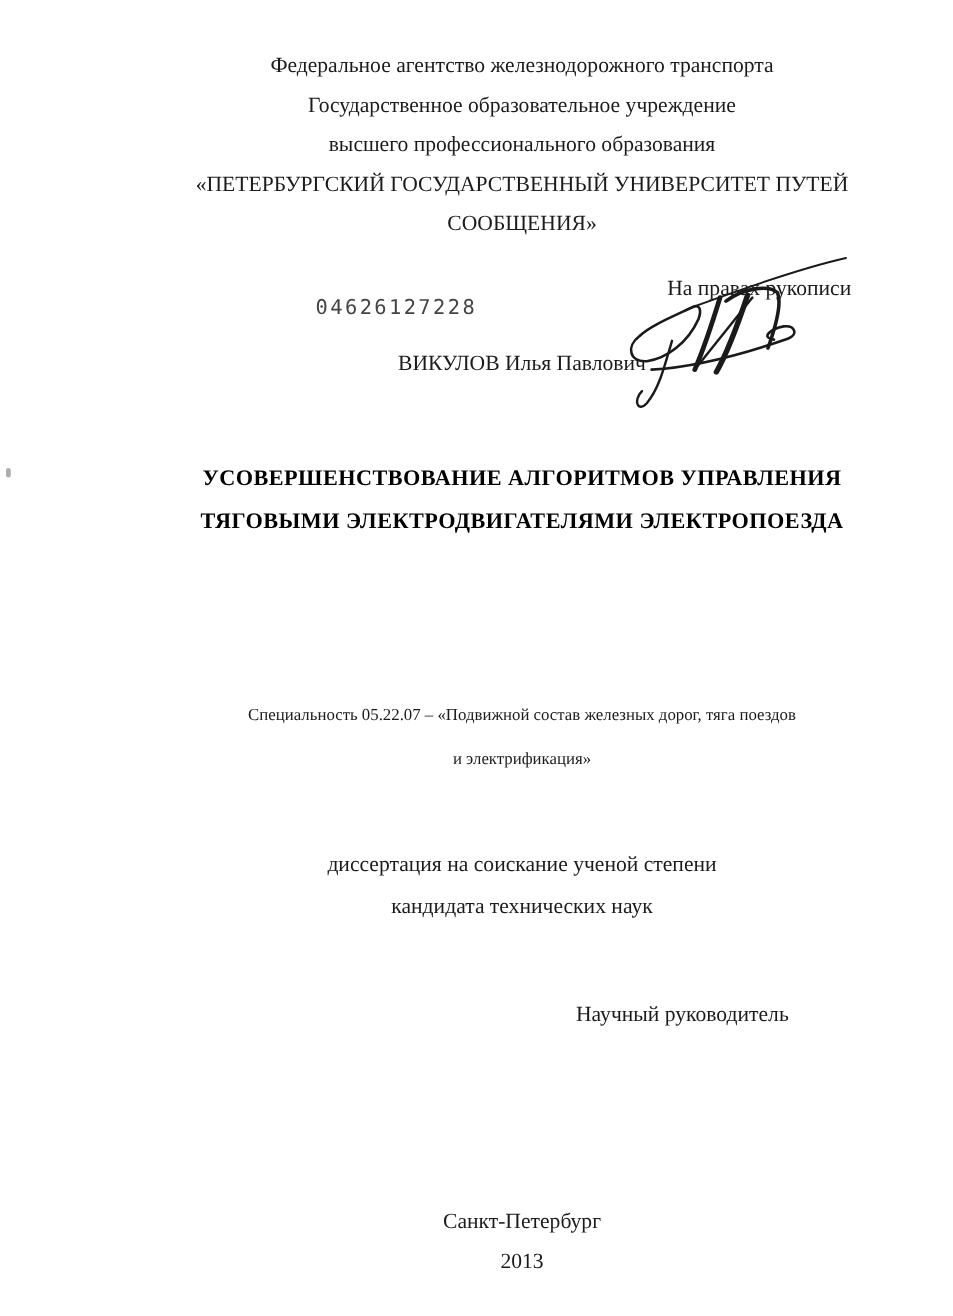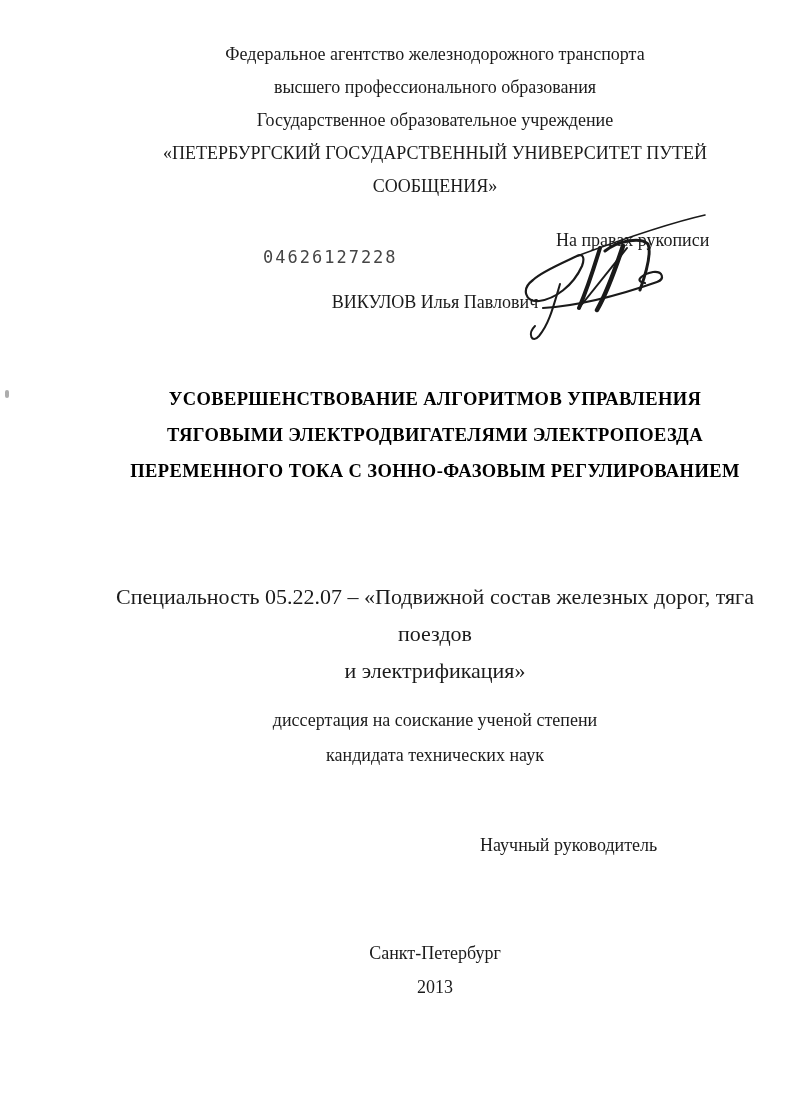--- a/index.html
+++ b/index.html
@@ -57,39 +57,39 @@
   .title-block {
     top: 381px;
     font-weight: bold;
     font-size: 18.5px;
     line-height: 36px;
     letter-spacing: 0.4px;
     color: #000000;
   }
   .specialty-block {
     top: 578px;
-    font-size: 22px;
+    font-size: 14px;
     line-height: 37px;
   }
   .degree-block {
     top: 703px;
     font-size: 18px;
     line-height: 35px;
   }
   .supervisor-block {
     position: absolute;
     left: 480px;
     top: 828px;
     font-size: 18px;
     line-height: 35px;
     text-align: right;
     white-space: nowrap;
   }
   .footer-block {
-    top: 936px;
+    top: 1000px;
     font-size: 18px;
     line-height: 34px;
   }
   .scan-speck {
     position: absolute;
     left: 5px;
     top: 390px;
     width: 4px;
     height: 8px;
     background: #8a8a8a;
@@ -97,22 +97,22 @@
     opacity: 0.7;
   }
 </style>
 </head>
 <body>
 
 <div class="page">
 
   <div class="center-block header-block">
     <div>Федеральное агентство железнодорожного транспорта</div>
+    <div>Государственное образовательное учреждение</div>
     <div>высшего профессионального образования</div>
-    <div>Государственное образовательное учреждение</div>
     <div>«ПЕТЕРБУРГСКИЙ ГОСУДАРСТВЕННЫЙ УНИВЕРСИТЕТ ПУТЕЙ</div>
     <div>СООБЩЕНИЯ»</div>
   </div>
 
   <div class="case-number">04626127228</div>
 
   <div class="manuscript-note">На правах рукописи</div>
 
   <svg class="signature-svg" viewBox="0 0 215 168" fill="none" xmlns="http://www.w3.org/2000/svg">
     <g stroke="#1a1a1a" fill="none" stroke-linecap="round">
@@ -131,21 +131,20 @@
 
       <path d="M 55,88 C 48,112 44,128 34,140 C 27,148 22,138 30,130" stroke-width="2"></path>
     </g>
   </svg>
 
   <div class="center-block author-line">ВИКУЛОВ Илья Павлович</div>
 
   <div class="center-block title-block">
     <div>УСОВЕРШЕНСТВОВАНИЕ АЛГОРИТМОВ УПРАВЛЕНИЯ</div>
     <div>ТЯГОВЫМИ ЭЛЕКТРОДВИГАТЕЛЯМИ ЭЛЕКТРОПОЕЗДА</div>
-    <div>ПЕРЕМЕННОГО ТОКА С ЗОННО-ФАЗОВЫМ РЕГУЛИРОВАНИЕМ</div>
   </div>
 
   <div class="center-block specialty-block">
     <div>Специальность 05.22.07 – «Подвижной состав железных дорог, тяга поездов</div>
     <div>и электрификация»</div>
   </div>
 
   <div class="center-block degree-block">
     <div>диссертация на соискание ученой степени</div>
     <div>кандидата технических наук</div>

